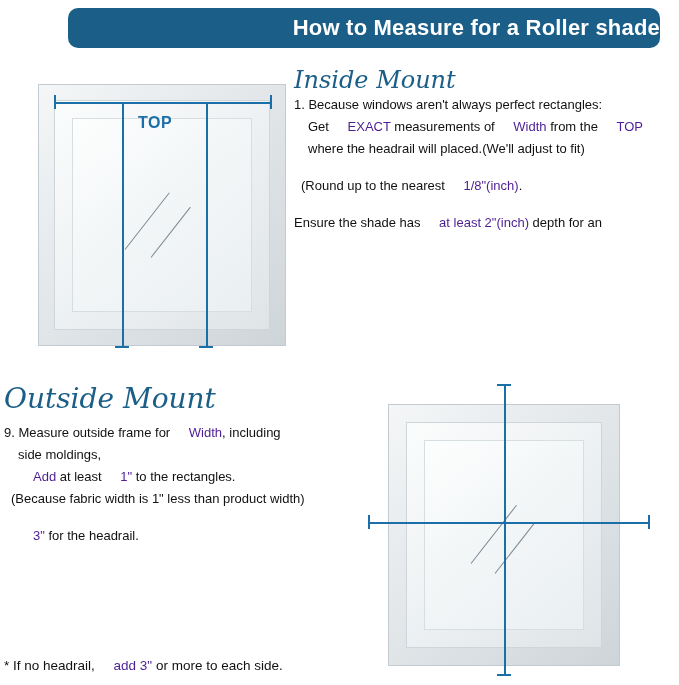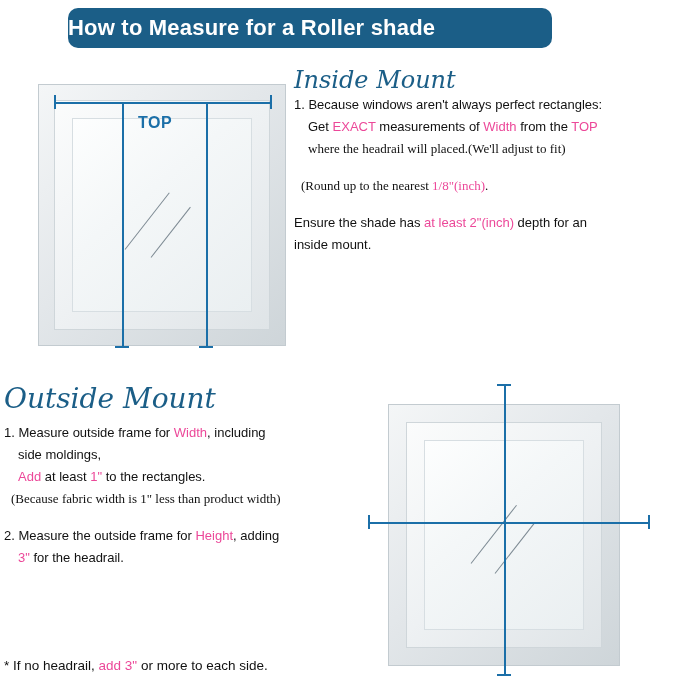--- a/index.html
+++ b/index.html
@@ -14,27 +14,27 @@
     color: #111111;
     overflow: hidden;
     position: relative;
   }
 
   
   .banner {
     position: absolute;
     left: 68px;
     top: 8px;
-    width: 484px;
+    width: 592px;
     height: 40px;
     background: #1b5e87;
     border-radius: 10px;
     display: flex;
     align-items: center;
-    justify-content: flex-start;
+    justify-content: flex-end;
   }
   .banner-title {
     color: #ffffff;
     font-size: 22px;
     font-weight: bold;
     letter-spacing: 0.2px;
     white-space: nowrap;
   }
 
   
@@ -65,33 +65,32 @@
   }
   .text-block .line {
     white-space: nowrap;
     margin-bottom: 12px;
   }
   .text-block .line.tight {
     margin-bottom: 5px;
   }
   .text-block .line.gap {
     margin-bottom: 20px;
-    font-family: Liberation Serif, serif;
   }
   #inside-text {
     left: 294px;
     top: 96px;
     width: 385px;
   }
   #outside-text {
     left: 4px;
     top: 424px;
     width: 330px;
   }
-  .hl { color: #ec4899; }
+  .hl { color: #4c1d95; margin-left: 15px; }
   .indent1 { padding-left: 14px; }
   .indent2 { padding-left: 7px; }
 
   .footnote {
     position: absolute;
     left: 4px;
     top: 658px;
     font-size: 13.5px;
     white-space: nowrap;
   }
@@ -207,42 +206,36 @@
   </div>
   <div class="line gap indent1">
     <span>where the headrail will placed.(We'll adjust to fit)</span>
   </div>
   <div class="line gap indent2">
     <span>(Round up to the nearest </span><span class="hl">1/8"(inch)</span><span>.</span>
   </div>
   <div class="line tight">
     <span>Ensure the shade has </span><span class="hl">at least 2"(inch)</span><span> depth for an</span>
   </div>
-  <div class="line">
-    <span>inside mount.</span>
-  </div>
 </div>
 
 <div class="section-heading" id="outside-heading">Outside Mount</div>
 
 <div class="text-block" id="outside-text">
   <div class="line tight">
-    <span>1. Measure outside frame for </span><span class="hl">Width</span><span>, including</span>
+    <span>9. Measure outside frame for </span><span class="hl">Width</span><span>, including</span>
   </div>
   <div class="line tight indent1">
     <span>side moldings,</span>
   </div>
   <div class="line tight indent1">
     <span class="hl">Add</span><span> at least </span><span class="hl">1"</span><span> to the rectangles.</span>
   </div>
   <div class="line gap indent2">
     <span>(Because fabric width is 1" less than product width)</span>
-  </div>
-  <div class="line tight">
-    <span>2. Measure the outside frame for </span><span class="hl">Height</span><span>, adding</span>
   </div>
   <div class="line indent1">
     <span class="hl">3"</span><span>  for the headrail.</span>
   </div>
 </div>
 
 <div class="footnote">
   <span>* If no headrail, </span><span class="hl">add 3"</span><span> or more to each side.</span>
 </div>
 

